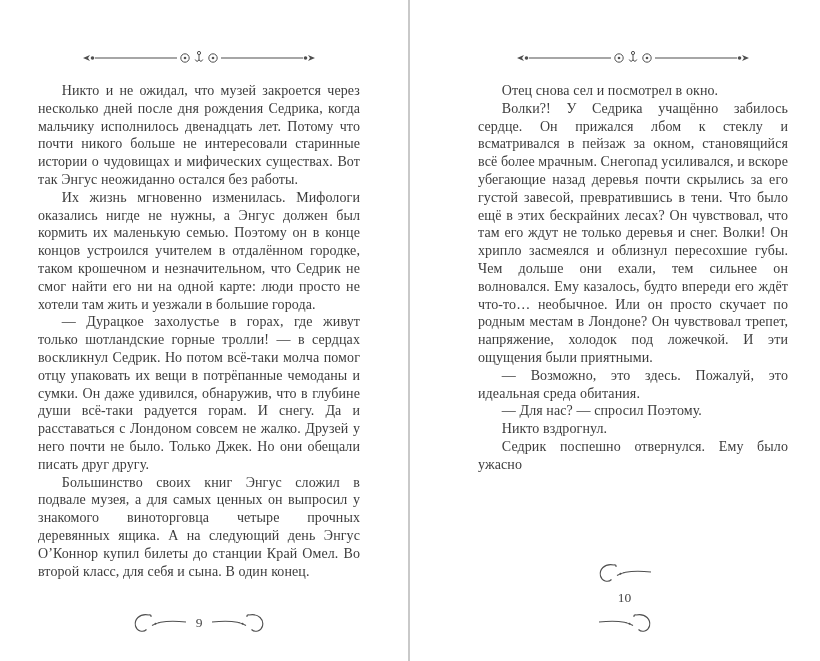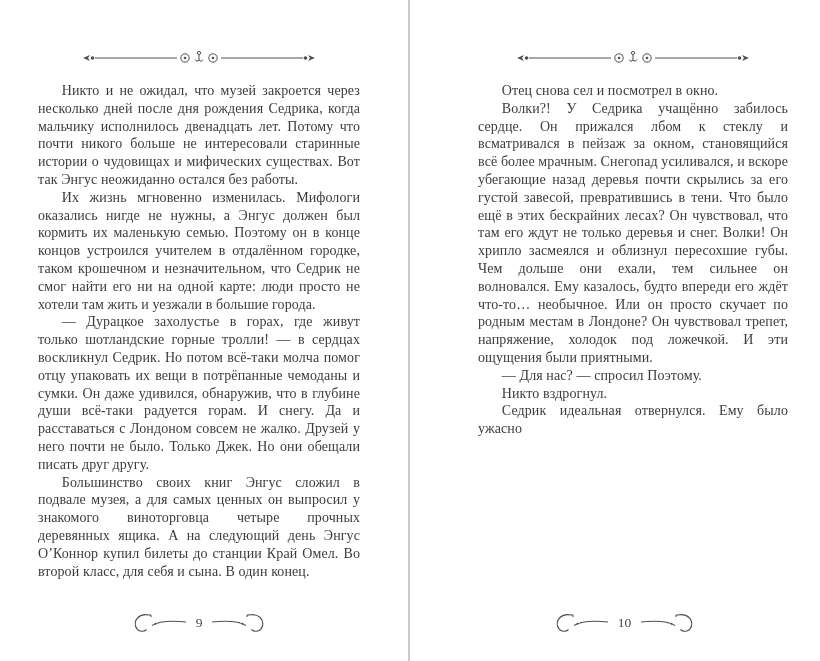--- a/index.html
+++ b/index.html
@@ -25,21 +25,21 @@
     font-size: 14px;
     line-height: 17.8px;
     color: #3c3c3c;
     letter-spacing: 0.1px;
   }
   .page-footer {
     position: absolute; bottom: 26px; left: 0; right: 0;
     display: flex; justify-content: center; align-items: center; gap: 5px;
   }
   .page-left  .page-footer { left: 38px; right: 50px; }
-  .page-right .page-footer { left: 68px; right: 49px; }
+  .page-right .page-footer { left: 68px; right: 49px; flex-direction: column; }
   .pagenum {
     font-size: 13.5px; color: #464646; padding: 0 3px;
     font-family: "Liberation Serif", "DejaVu Serif", serif;
   }
   svg { overflow: visible; }
 </style>
 </head>
 <body>
 
 <div class="spread">
@@ -108,23 +108,24 @@
         <circle cx="131" cy="8" r="1.3" fill="#4f4f4f" stroke="none"></circle>
         <line x1="139" y1="8" x2="221" y2="8"></line>
         <circle cx="223.5" cy="8" r="1.8" fill="#4f4f4f" stroke="none"></circle>
         <path d="M233,8 L226,5 L228,8 L226,11 Z" fill="#4f4f4f" stroke="none"></path>
       </g>
     </svg>
 
     <div class="body-text">
       <p>Отец снова сел и посмотрел в окно.</p>
       <p>Волки?! У Седрика учащённо забилось сердце. Он прижался лбом к стеклу и всматривался в пейзаж за окном, становящийся всё более мрачным. Снегопад усиливался, и вскоре убегающие назад деревья почти скрылись за его густой завесой, превратившись в тени. Что было ещё в этих бескрайних лесах? Он чувствовал, что там его ждут не только деревья и снег. Волки! Он хрипло засмеялся и облизнул пересохшие губы. Чем дольше они ехали, тем сильнее он волновался. Ему казалось, будто впереди его ждёт что-то… необычное. Или он просто скучает по родным местам в Лондоне? Он чувствовал трепет, напряжение, холодок под ложечкой. И эти ощущения были приятными.</p>
+      <p>— Возможно, это здесь. Пожалуй, это идеальная среда обитания.</p>
       <p>— Для нас? — спросил Поэтому.</p>
       <p>Никто вздрогнул.</p>
-      <p>Седрик идеальная отвернулся. Ему было ужасно</p>
+      <p>Седрик поспешно отвернулся. Ему было ужасно</p>
     </div>
 
     <div class="page-footer">
       <svg width="56" height="24" viewBox="0 0 56 24">
         <g stroke="#4f4f4f" fill="none" stroke-width="1.1">
           <path d="M17,4 C7,2 2,9 3.5,15 C4.8,20 11,22 14.5,18.5"></path>
           <path d="M17,4 Q19.5,3.5 19,6"></path>
           <path d="M20,14.5 C28,9.5 40,9.5 54,11"></path>
           <circle cx="23.5" cy="12.8" r="1" fill="#4f4f4f" stroke="none"></circle>
           <circle cx="27" cy="11.6" r="0.7" fill="#4f4f4f" stroke="none"></circle>

